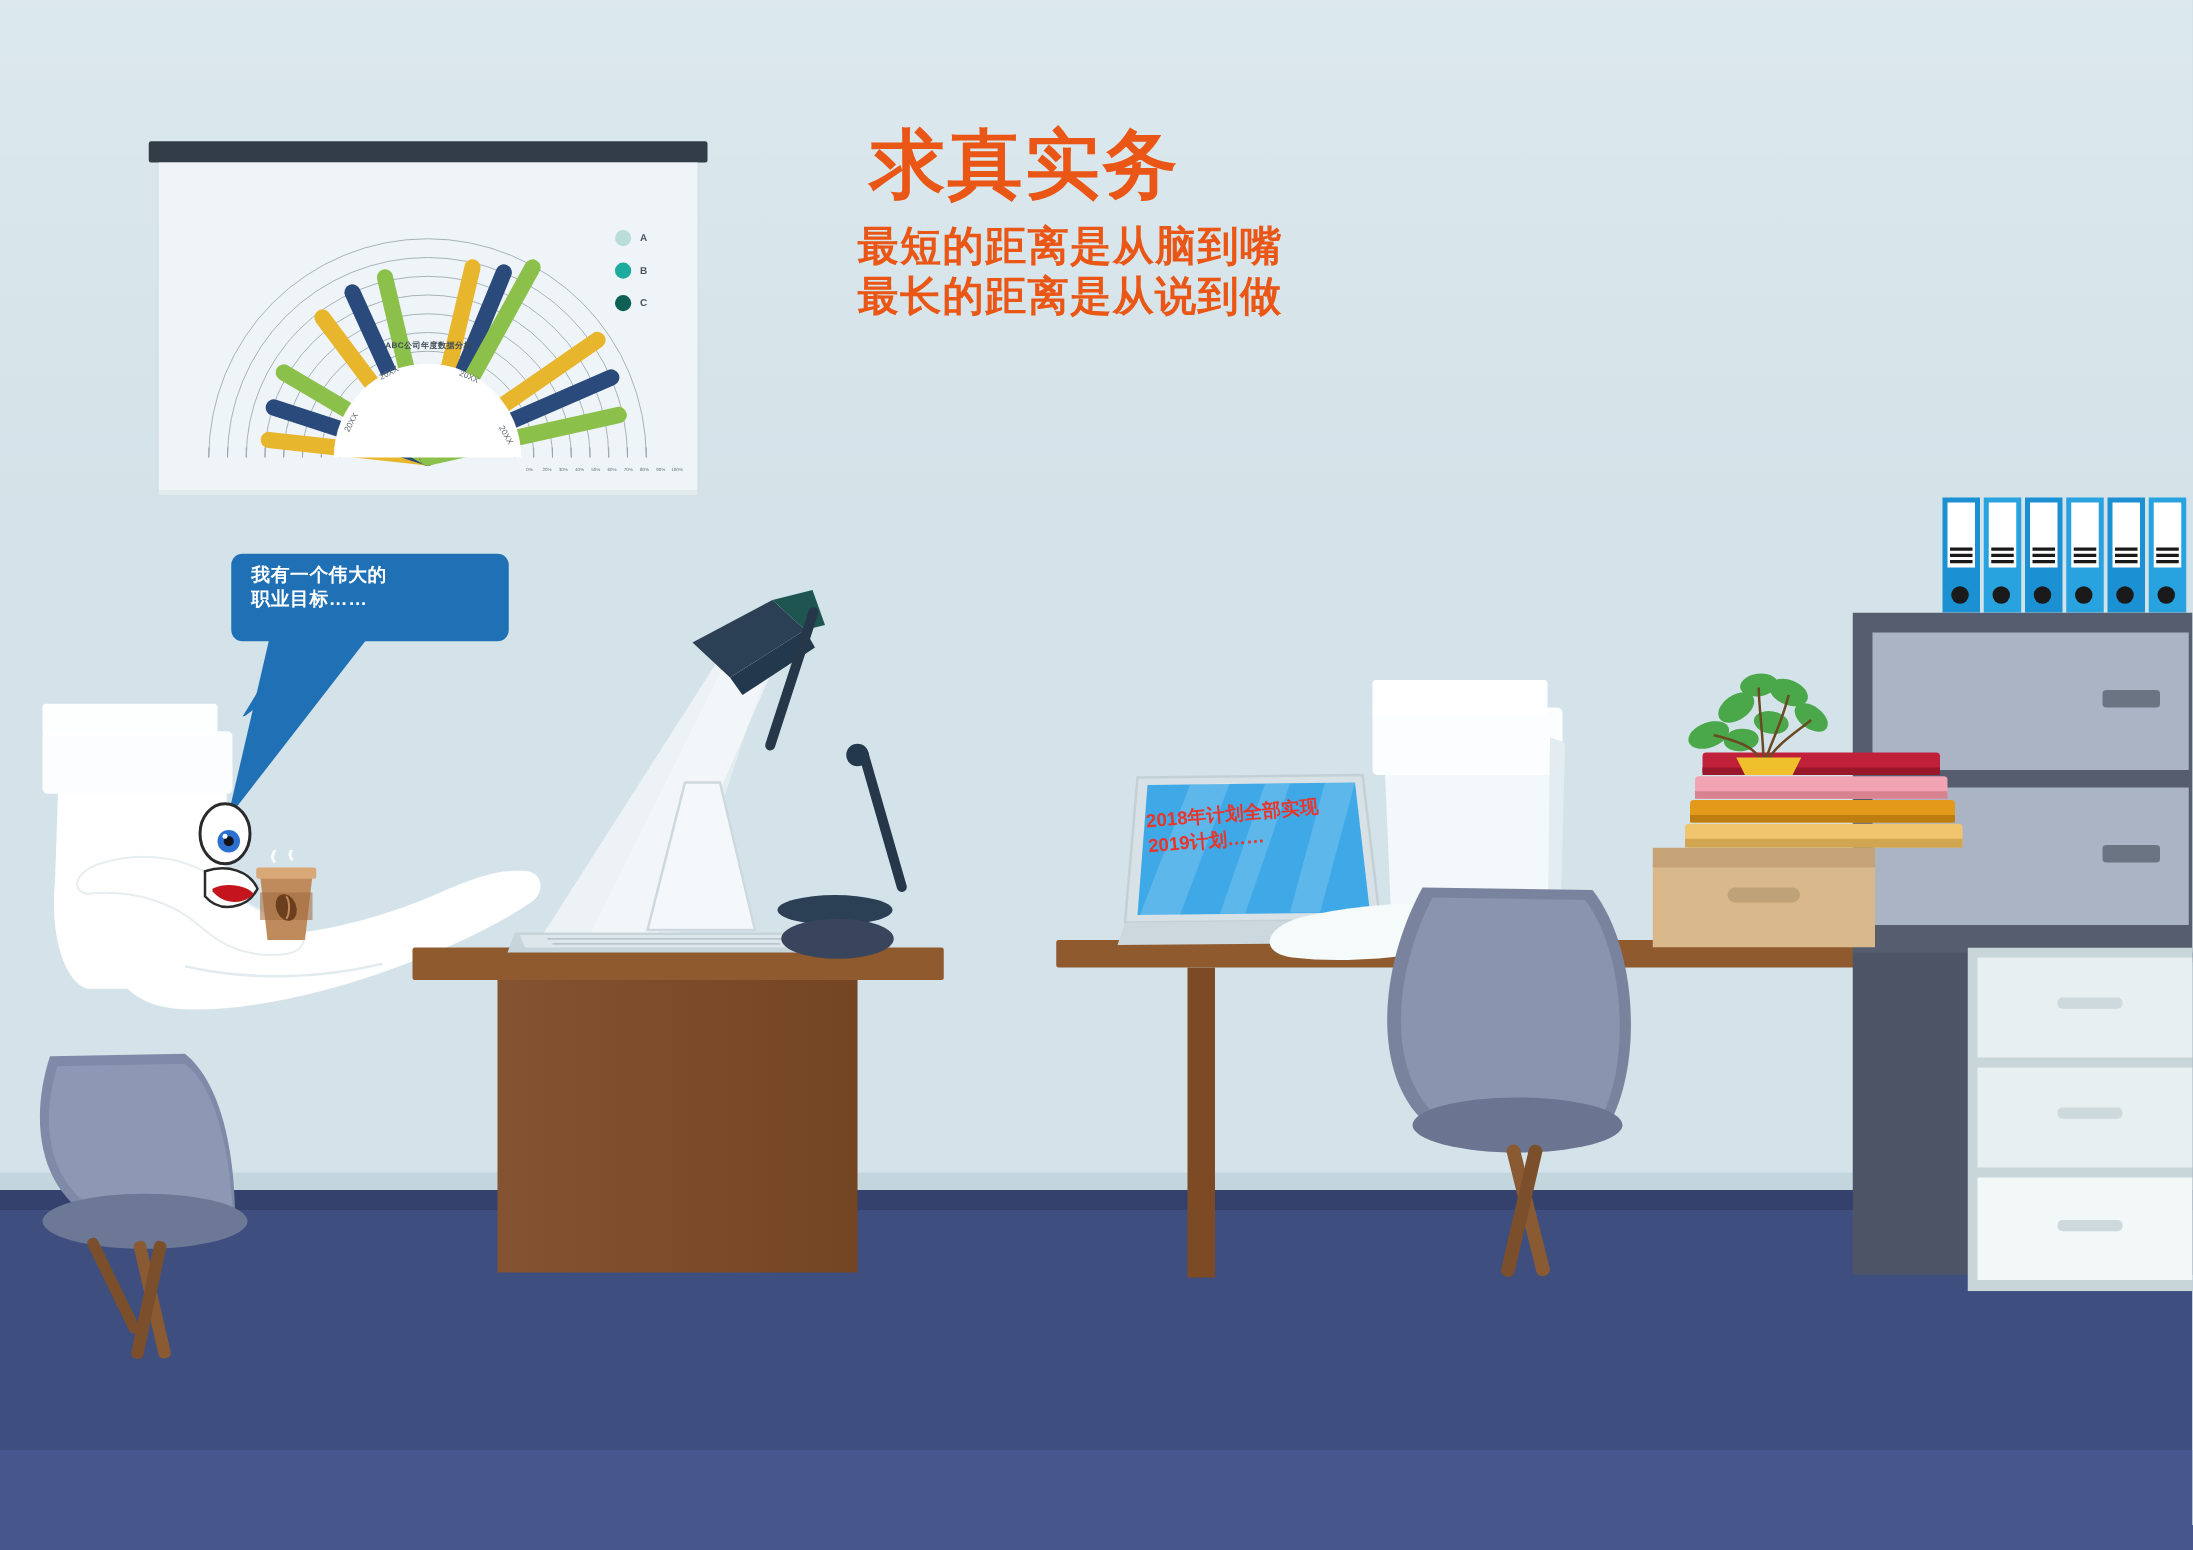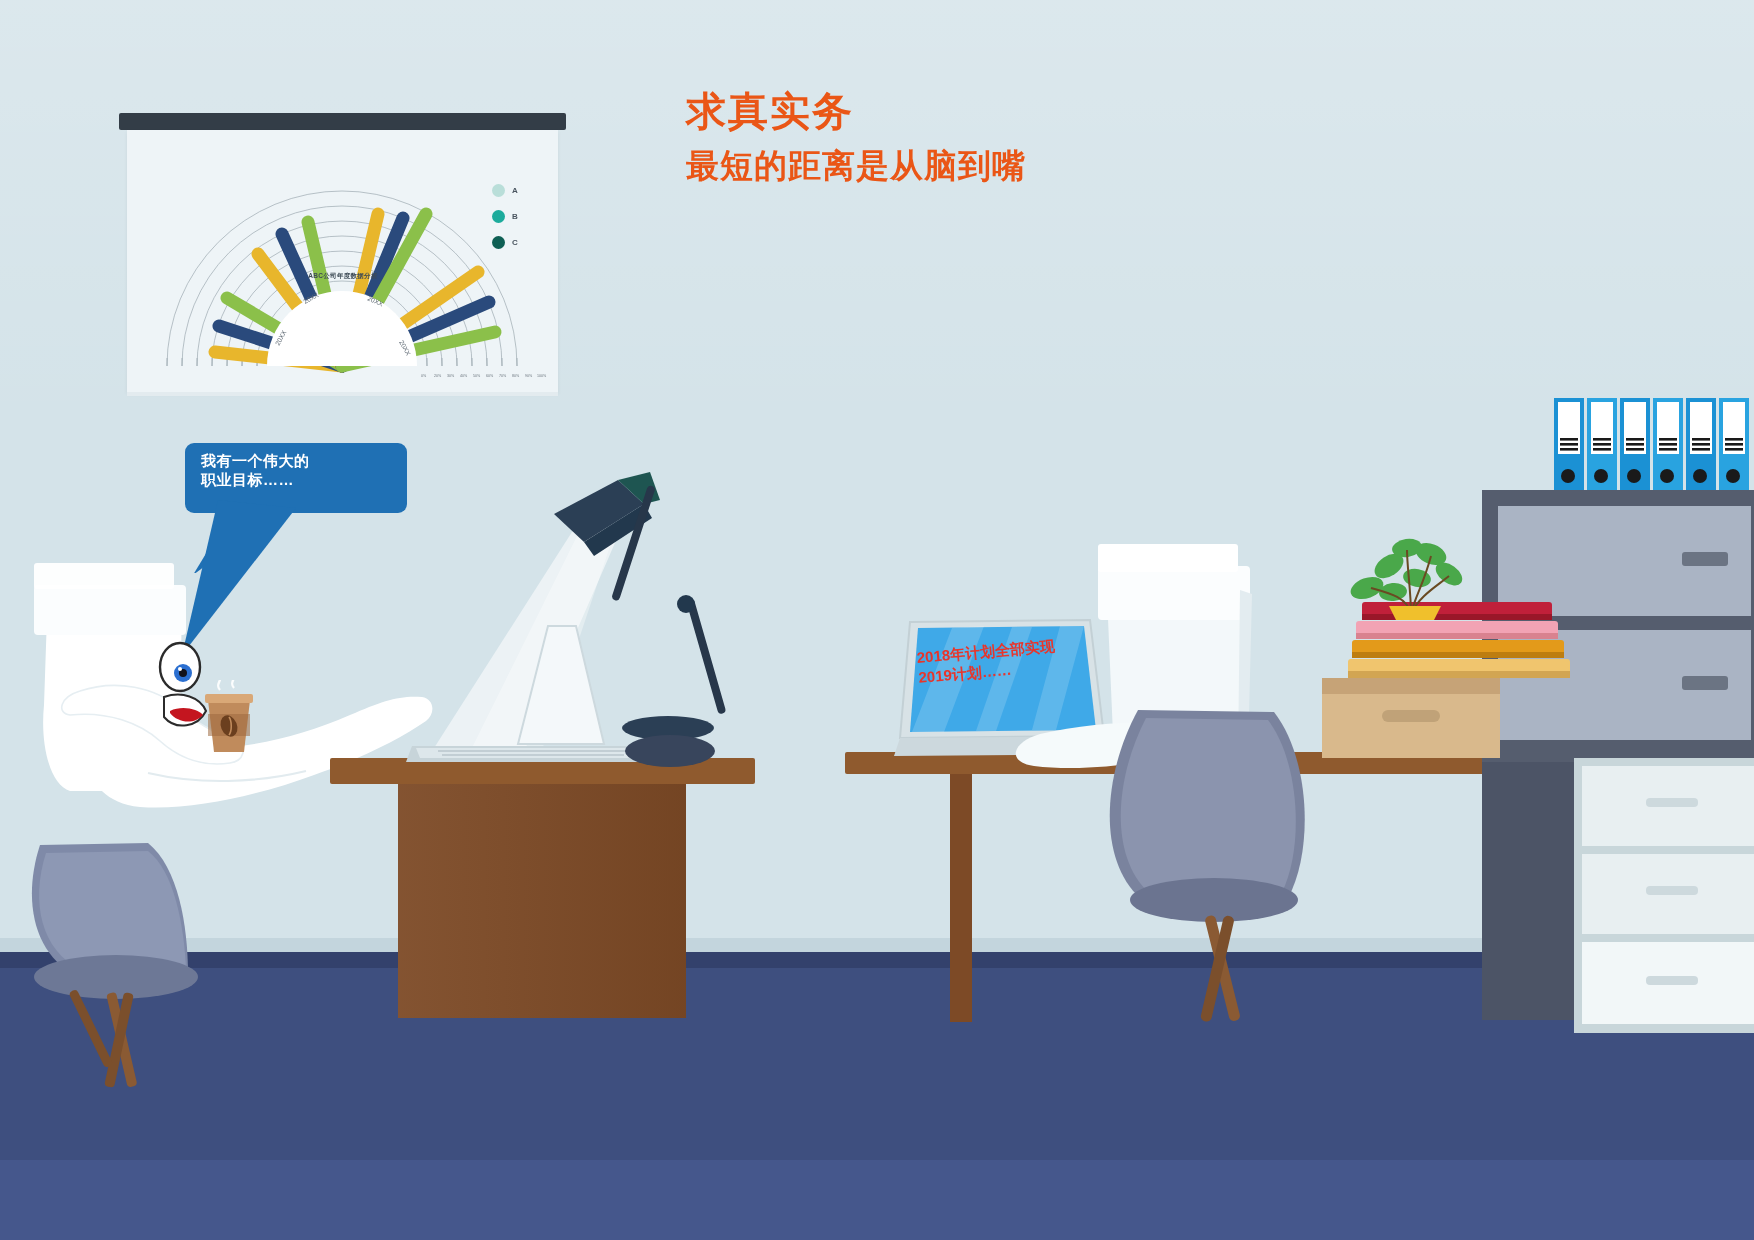--- a/index.html
+++ b/index.html
@@ -31,21 +31,21 @@
   .legend{position:absolute;right:6px;top:54px;width:60px;}
   .legend-row{display:flex;align-items:center;margin-bottom:13px;}
   .legend-dot{width:13px;height:13px;border-radius:50%;margin-right:7px;flex:0 0 auto;}
   .legend-lbl{font-size:8px;color:#4a5560;font-weight:bold;}
   .radial-center-text{
     position:absolute;left:136px;top:142px;width:160px;text-align:center;
     font-size:6.5px;color:#3d4a55;letter-spacing:.3px;font-weight:bold;}
 
   
   .headline{position:absolute;left:686px;top:90px;width:700px;}
-  .headline h1{margin:0;font-size:40px;line-height:1.05;color:#ea5616;font-weight:bold;letter-spacing:2px;}
+  .headline h1{margin:10px;font-size:60px;line-height:1.05;color:#ea5616;font-weight:bold;letter-spacing:2px;}
   .headline p{margin:14px 0 0 0;font-size:33px;line-height:1.22;color:#ea5616;font-weight:bold;letter-spacing:1px;}
 
   
   .bubble{position:absolute;left:185px;top:443px;width:222px;height:70px;
     background:#1f70b4;border-radius:9px;}
   .bubble-text{position:absolute;left:16px;top:9px;width:196px;color:#fff;font-size:15px;
     line-height:1.26;font-weight:bold;letter-spacing:.5px;}
   .bubble-tail{position:absolute;left:0;top:0;width:240px;height:130px;}
 
   
@@ -201,20 +201,21 @@
         </div>
       </div>
     </div>
     <div class="screen-bottom"></div>
   </div>
 
   <div class="headline">
     <h1>求真实务</h1>
     <p>
       <span>最短的距离是从脑到嘴</span><br>
+      <span>最长的距离是从说到做</span>
     </p>
   </div>
 
   <svg class="bubble-tail" style="left:185px;top:443px;" viewBox="0 0 240 130">
     <polygon points="48,66 8,132 86,74" fill="#1f70b4"></polygon>
   </svg>
   <div class="bubble">
     <div class="bubble-text">
       <span>我有一个伟大的</span><br>
       <span>职业目标……</span>

